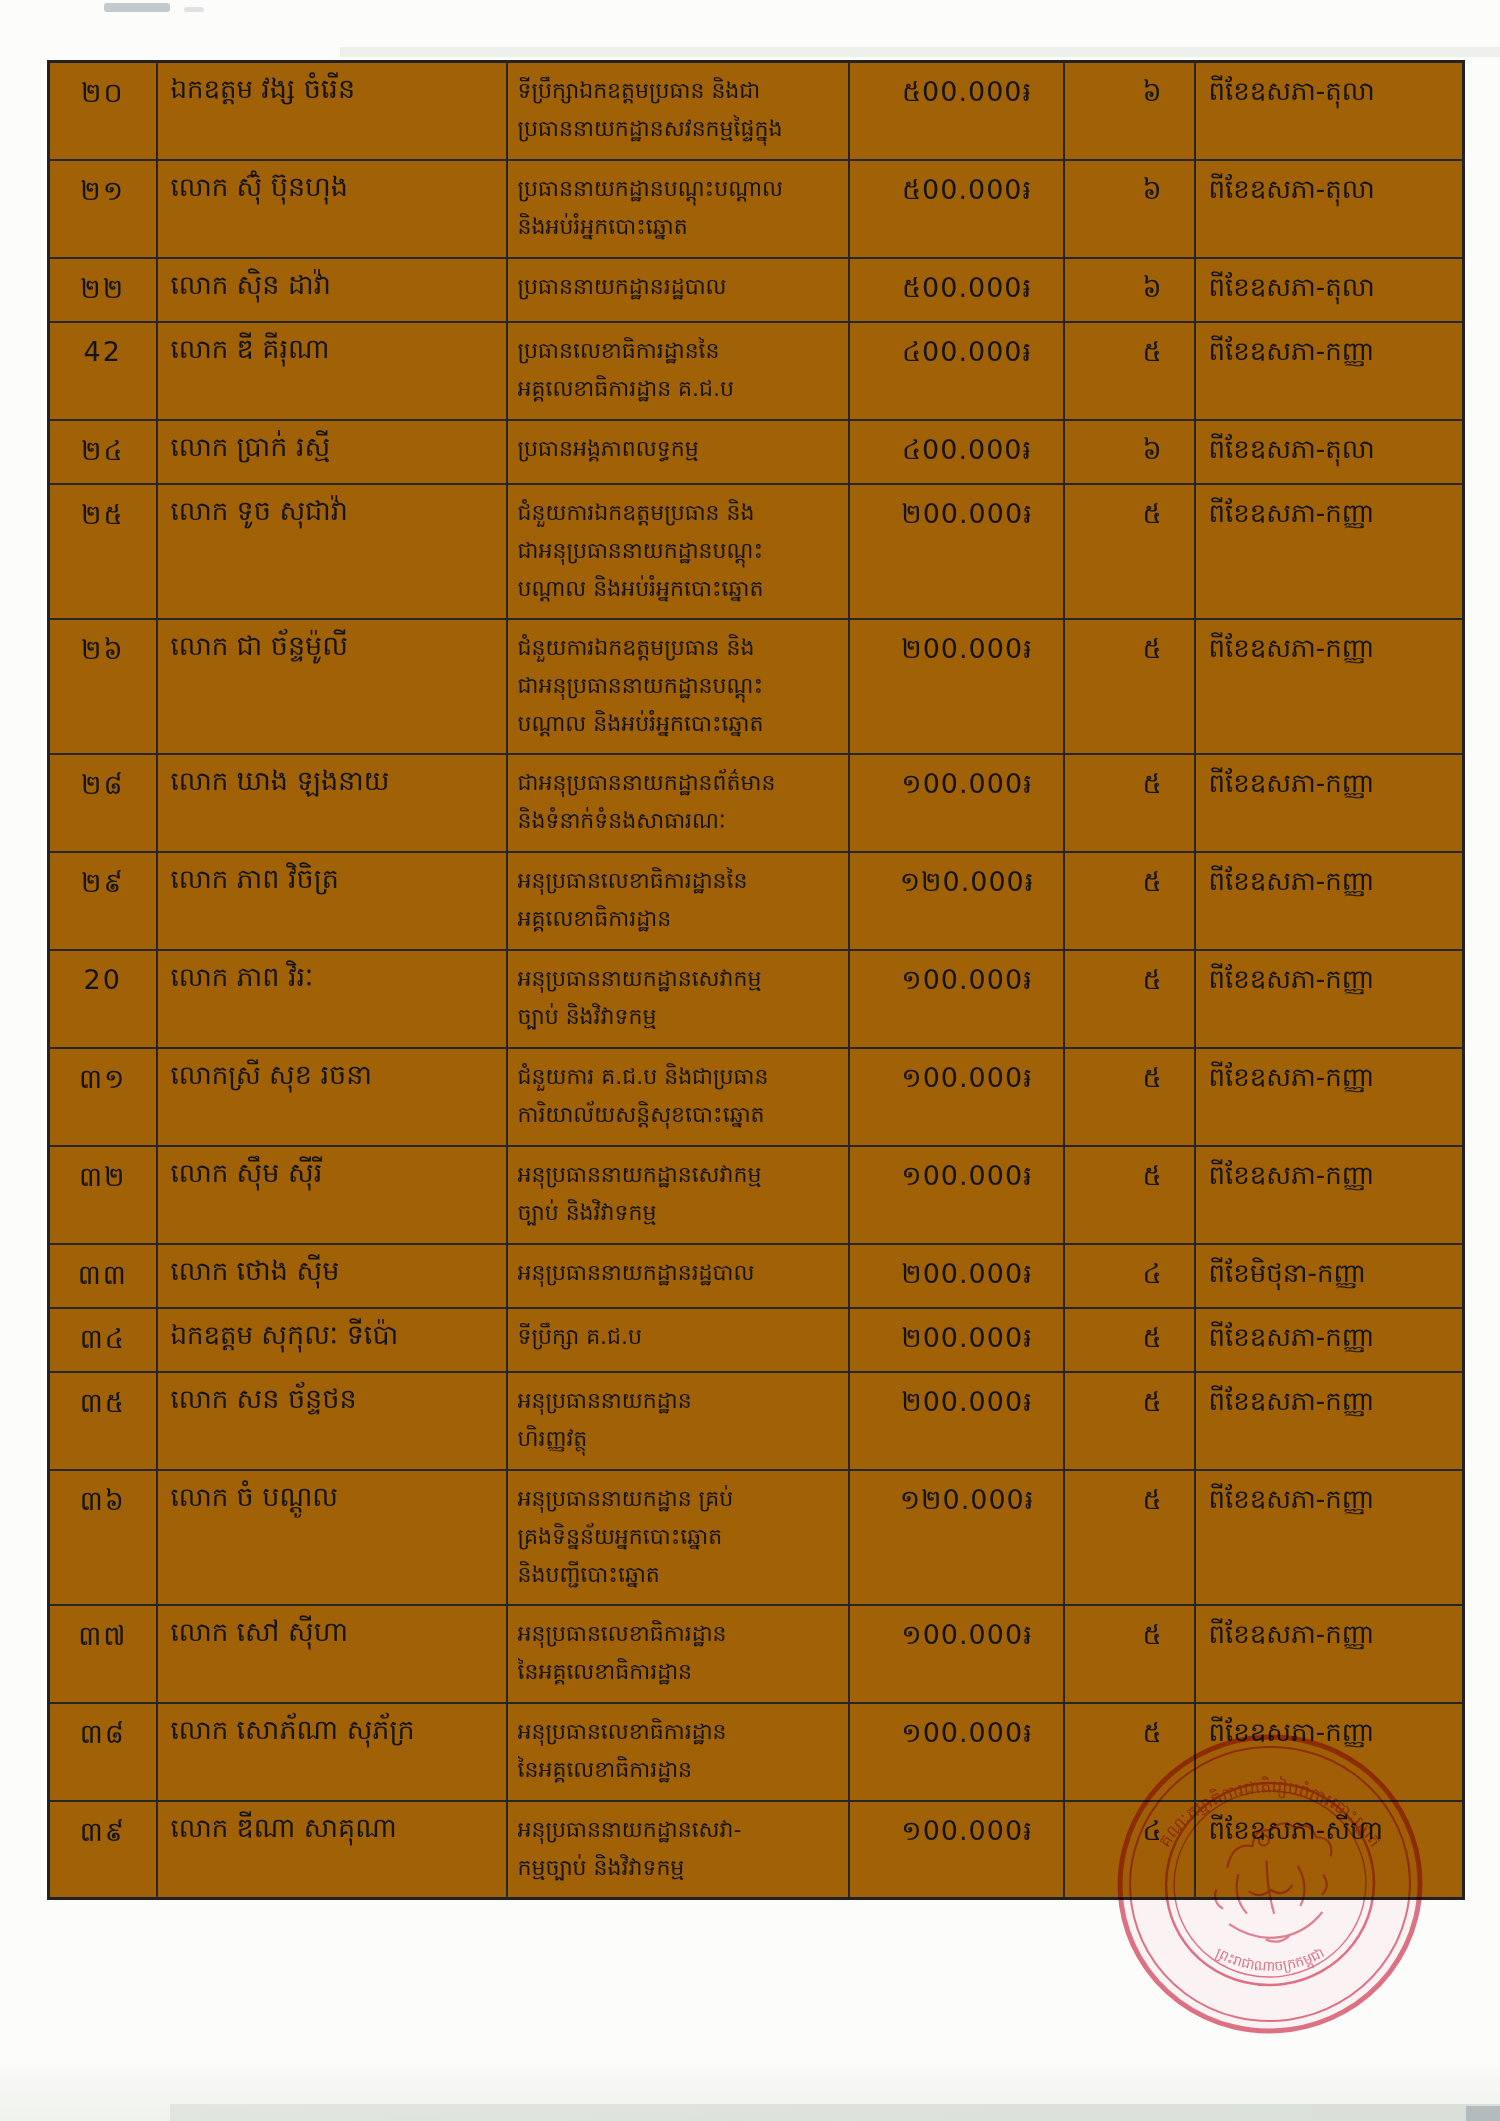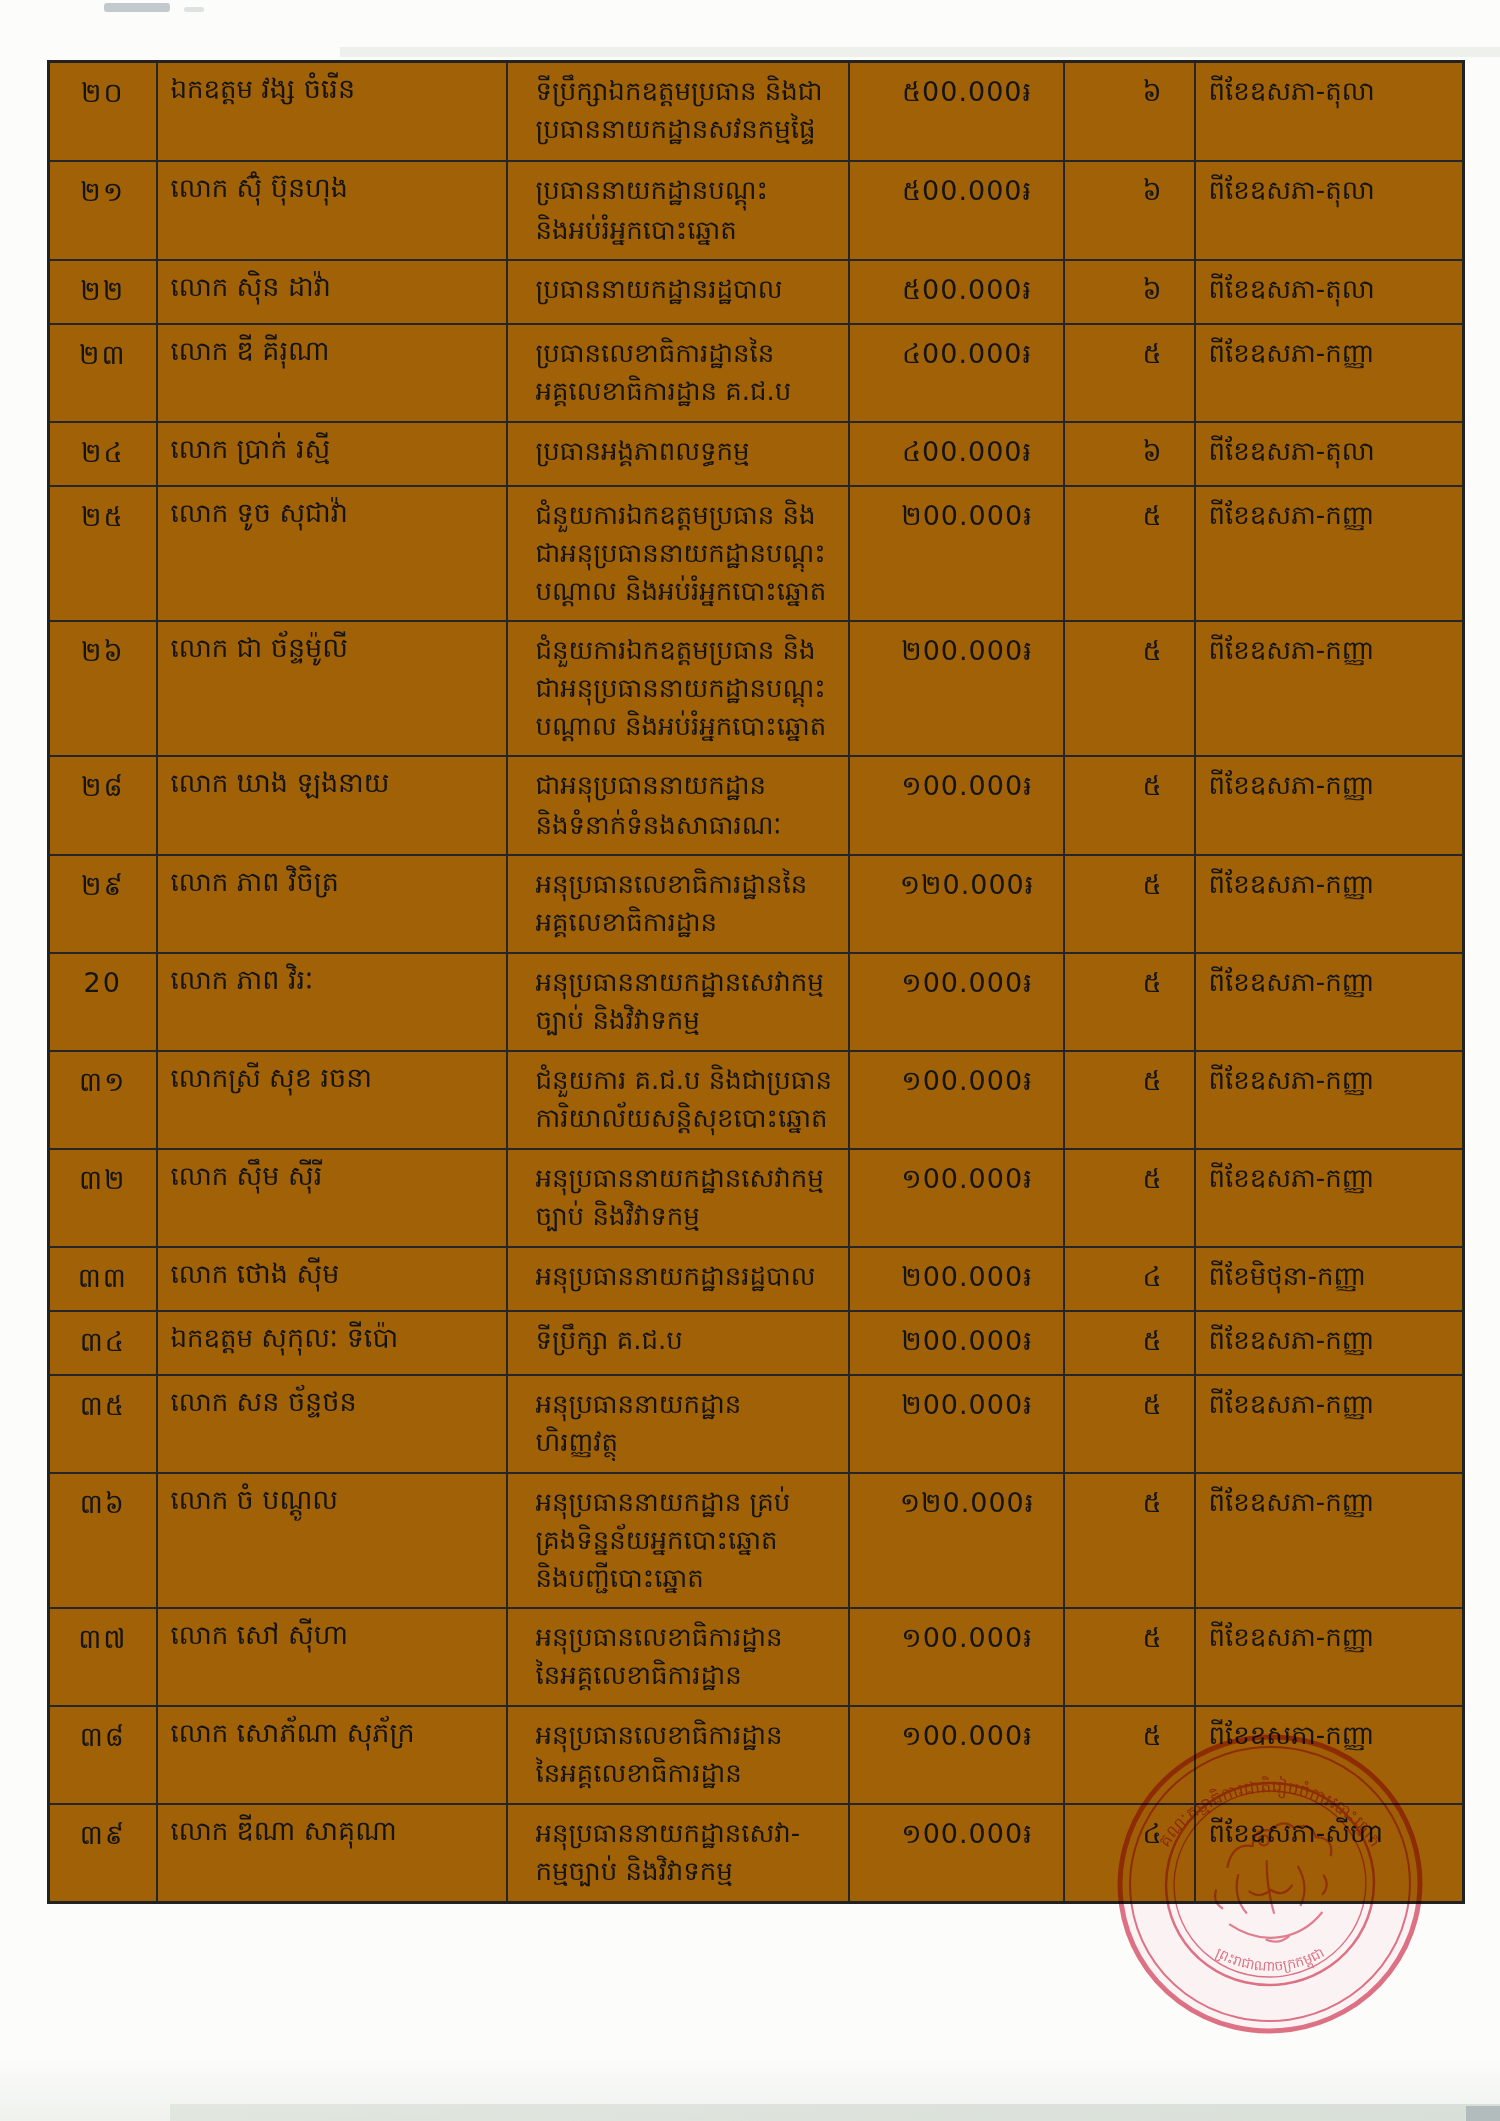--- a/index.html
+++ b/index.html
@@ -24,21 +24,21 @@
     padding:9px 10px 10px 10px;
     overflow:hidden;
   }
   tr.l1 td{height:62px;}
   tr.l2 td{height:98px;}
   tr.l3 td{height:108px;}
   td.c-no{ text-align:center;font-size:27px;letter-spacing:2px;padding-top:13px;}
   td.c-name{ padding-left:13px;font-size:26px;white-space:nowrap;}
   td.c-name .hon{font-weight:400;}
   td.c-name .nm{font-weight:400;font-size:27px;}
-  td.c-pos{ padding-left:28px;font-size:26px;}
+  td.c-pos{ padding-left:10px;font-size:22px;}
   td.c-pos .pl{line-height:38px;max-height:40px;overflow:hidden;}
   td.c-amt{ text-align:center;font-size:27px;letter-spacing:1px;padding-top:12px;padding-left:32px;}
   td.c-cnt{ text-align:right;padding-right:32px;font-size:27px;padding-top:12px;}
   td.c-per{ padding-left:13px;font-size:26px;padding-top:12px;white-space:nowrap;}
   
   .stamp{
     position:absolute;left:1098px;top:1712px;width:344px;height:344px;
     opacity:.82;mix-blend-mode:multiply;pointer-events:none;
   }
   
@@ -89,21 +89,21 @@
           <td class="c-no">២២</td>
           <td class="c-name"><span class="hon">លោក</span> <span class="nm">ស៊ិន ដាវ៉ា</span></td>
           <td class="c-pos">
             <div class="pl">ប្រធាននាយកដ្ឋានរដ្ឋបាល</div>
           </td>
           <td class="c-amt">៥00.000៛</td>
           <td class="c-cnt">៦</td>
           <td class="c-per">ពីខែឧសភា-តុលា</td>
         </tr>
         <tr class="l2">
-          <td class="c-no">២៣</td>
+          <td class="c-no">42</td>
           <td class="c-name"><span class="hon">លោក</span> <span class="nm">ឌី គីរុណា</span></td>
           <td class="c-pos">
             <div class="pl">ប្រធានលេខាធិការដ្ឋាននៃ</div>
             <div class="pl">អគ្គលេខាធិការដ្ឋាន គ.ជ.ប</div>
           </td>
           <td class="c-amt">៤00.000៛</td>
           <td class="c-cnt">៥</td>
           <td class="c-per">ពីខែឧសភា-កញ្ញា</td>
         </tr>
         <tr class="l1">

